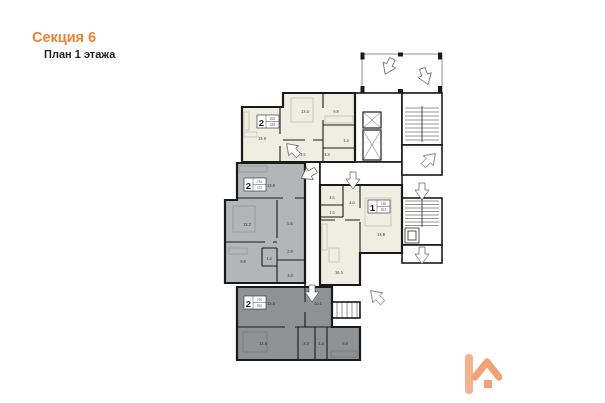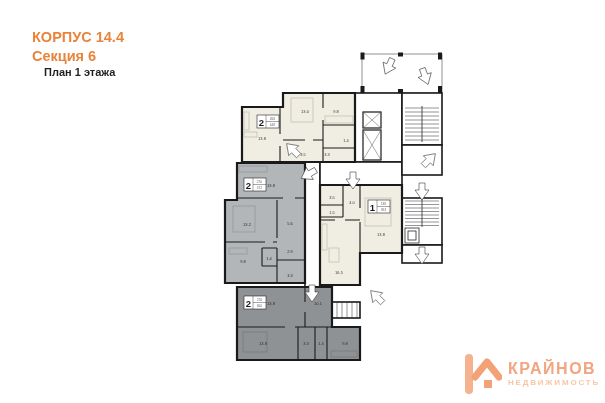--- a/index.html
+++ b/index.html
@@ -19,21 +19,20 @@
   .rlabel-d{font-size:4px;fill:#2c2c2c;}
   .badge-type{font-size:9.5px;font-weight:bold;fill:#1a1a1a;}
   .badge-cell{font-size:2.6px;fill:#444;}
 </style>
 </head>
 <body>
 
 <div class="screen">
 
   <div class="title-block">
-    <div class="title-line1">КОРПУС 14.4</div>
     <div class="title-line2">Секция 6</div>
     <div class="title-line3">План 1 этажа</div>
   </div>
 
   <svg class="plan-svg" viewBox="0 0 250 345">
 
     <g>
       <rect x="157" y="4" width="80" height="39" fill="#ffffff" stroke="#777" stroke-width="0.8"></rect>
       <g fill="#1a1a1a">
         <rect x="155.5" y="2.5" width="4" height="7"></rect>
@@ -191,19 +190,15 @@
       <path d="M-3,-8 L3,-8 L3,-1 L7,-1 L0,9 L-7,-1 L-3,-1 Z" transform="translate(107,243)"></path>
     </g>
   </svg>
 
   <div class="logo">
     <svg class="logo-icon" viewBox="0 0 40 42">
       <rect x="3" y="1" width="8" height="40" rx="4" fill="#F5B28E"></rect>
       <path d="M13,24 L25,9 L37,24" fill="none" stroke="#F3A277" stroke-width="7" stroke-linecap="round" stroke-linejoin="round"></path>
       <rect x="22" y="27" width="8" height="8" fill="#F3A277"></rect>
     </svg>
-    <div class="logo-text">
-      <div class="logo-brand">КРАЙНОВ</div>
-      <div class="logo-sub">НЕДВИЖИМОСТЬ</div>
-    </div>
   </div>
 
 </div>
 
 </body></html>

